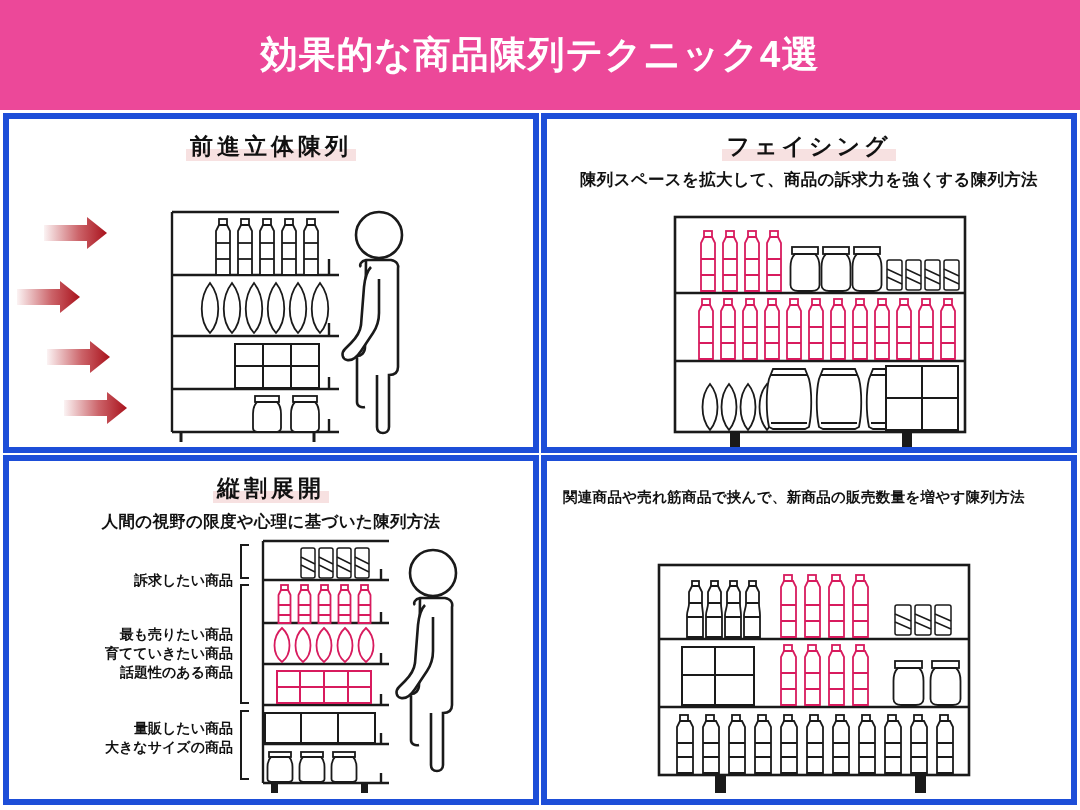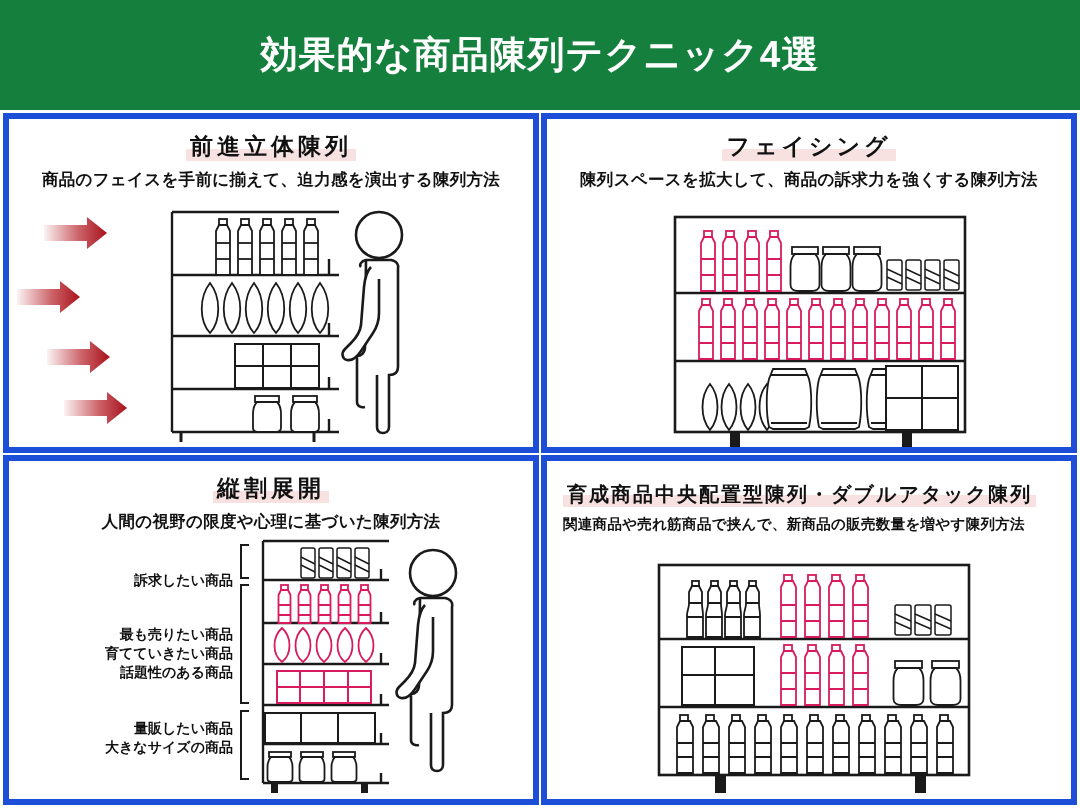--- a/index.html
+++ b/index.html
@@ -7,21 +7,21 @@
     width:1080px;height:810px;
     background:#ffffff;
     font-family:"Liberation Sans","DejaVu Sans",sans-serif;
     overflow:hidden;
   }
   .page{position:relative;width:1080px;height:810px;background:#fff;}
 
   
   .header{
     position:absolute;left:0;top:0;width:1080px;height:110px;
-    background:#15803d;
+    background:#ec4899;
     display:flex;align-items:center;justify-content:center;
   }
   .header-title{
     color:#ffffff;font-size:37px;font-weight:bold;letter-spacing:1px;
     white-space:nowrap;
   }
 
   
   .grid{
     position:absolute;left:3px;top:113px;width:1074px;height:694px;
@@ -69,21 +69,20 @@
   </div>
 
   <div class="grid">
 
     <div class="panel">
       <div class="panel-head">
         <span class="panel-title-wrap">
           <span class="hl"></span>
           <span class="panel-title">前進立体陳列</span>
         </span>
-        <div class="panel-sub">商品のフェイスを手前に揃えて、迫力感を演出する陳列方法</div>
       </div>
 
       <div class="art">
         <svg width="536" height="250" viewBox="0 0 536 250" style="position:absolute;left:0;top:78px;">
           <defs>
             <linearGradient id="arrGrad" x1="0" y1="0" x2="1" y2="0">
               <stop offset="0%" stop-color="#b01019" stop-opacity="0.05"></stop>
               <stop offset="55%" stop-color="#b01019" stop-opacity="0.65"></stop>
               <stop offset="100%" stop-color="#a8121c" stop-opacity="1"></stop>
             </linearGradient>
@@ -519,24 +518,20 @@
             <path d="M406 72 C 404 70, 406 66, 411 65 L436 65 C 442 66, 444 70, 443 74 L443 172 C 443 178, 439 180, 434 180 L434 232 C 434 236, 431 238, 428 238 C 424 238, 422 236, 422 232 L422 180"></path>
             <path d="M411 65 L410 152 C 410 158, 406 161, 402 161 L402 207 C 402 211, 406 213, 410 212"></path>
             <path d="M416 72 C 412 76, 410 82, 409 92 L406 130 C 405 138, 400 144, 396 148 L390 154 C 386 158, 387 164, 392 165 C 397 166, 402 162, 406 156 L418 138 C 422 132, 424 126, 424 118 L424 84"></path>
           </g>
         </svg>
       </div>
     </div>
 
     <div class="panel">
       <div class="panel-head p4-head">
-        <span class="panel-title-wrap">
-          <span class="hl"></span>
-          <span class="panel-title small">育成商品中央配置型陳列・ダブルアタック陳列</span>
-        </span>
         <div class="panel-sub small">関連商品や売れ筋商品で挟んで、新商品の販売数量を増やす陳列方法</div>
       </div>
 
       <div class="art">
         <svg width="536" height="250" viewBox="0 0 536 250" style="position:absolute;left:0;top:98px;">
           <g stroke="#1a1a1a" fill="none" stroke-width="2.6">
             <rect x="112" y="6" width="310" height="210"></rect>
             <path d="M112 80 L422 80"></path>
             <path d="M112 148 L422 148"></path>
           </g>

